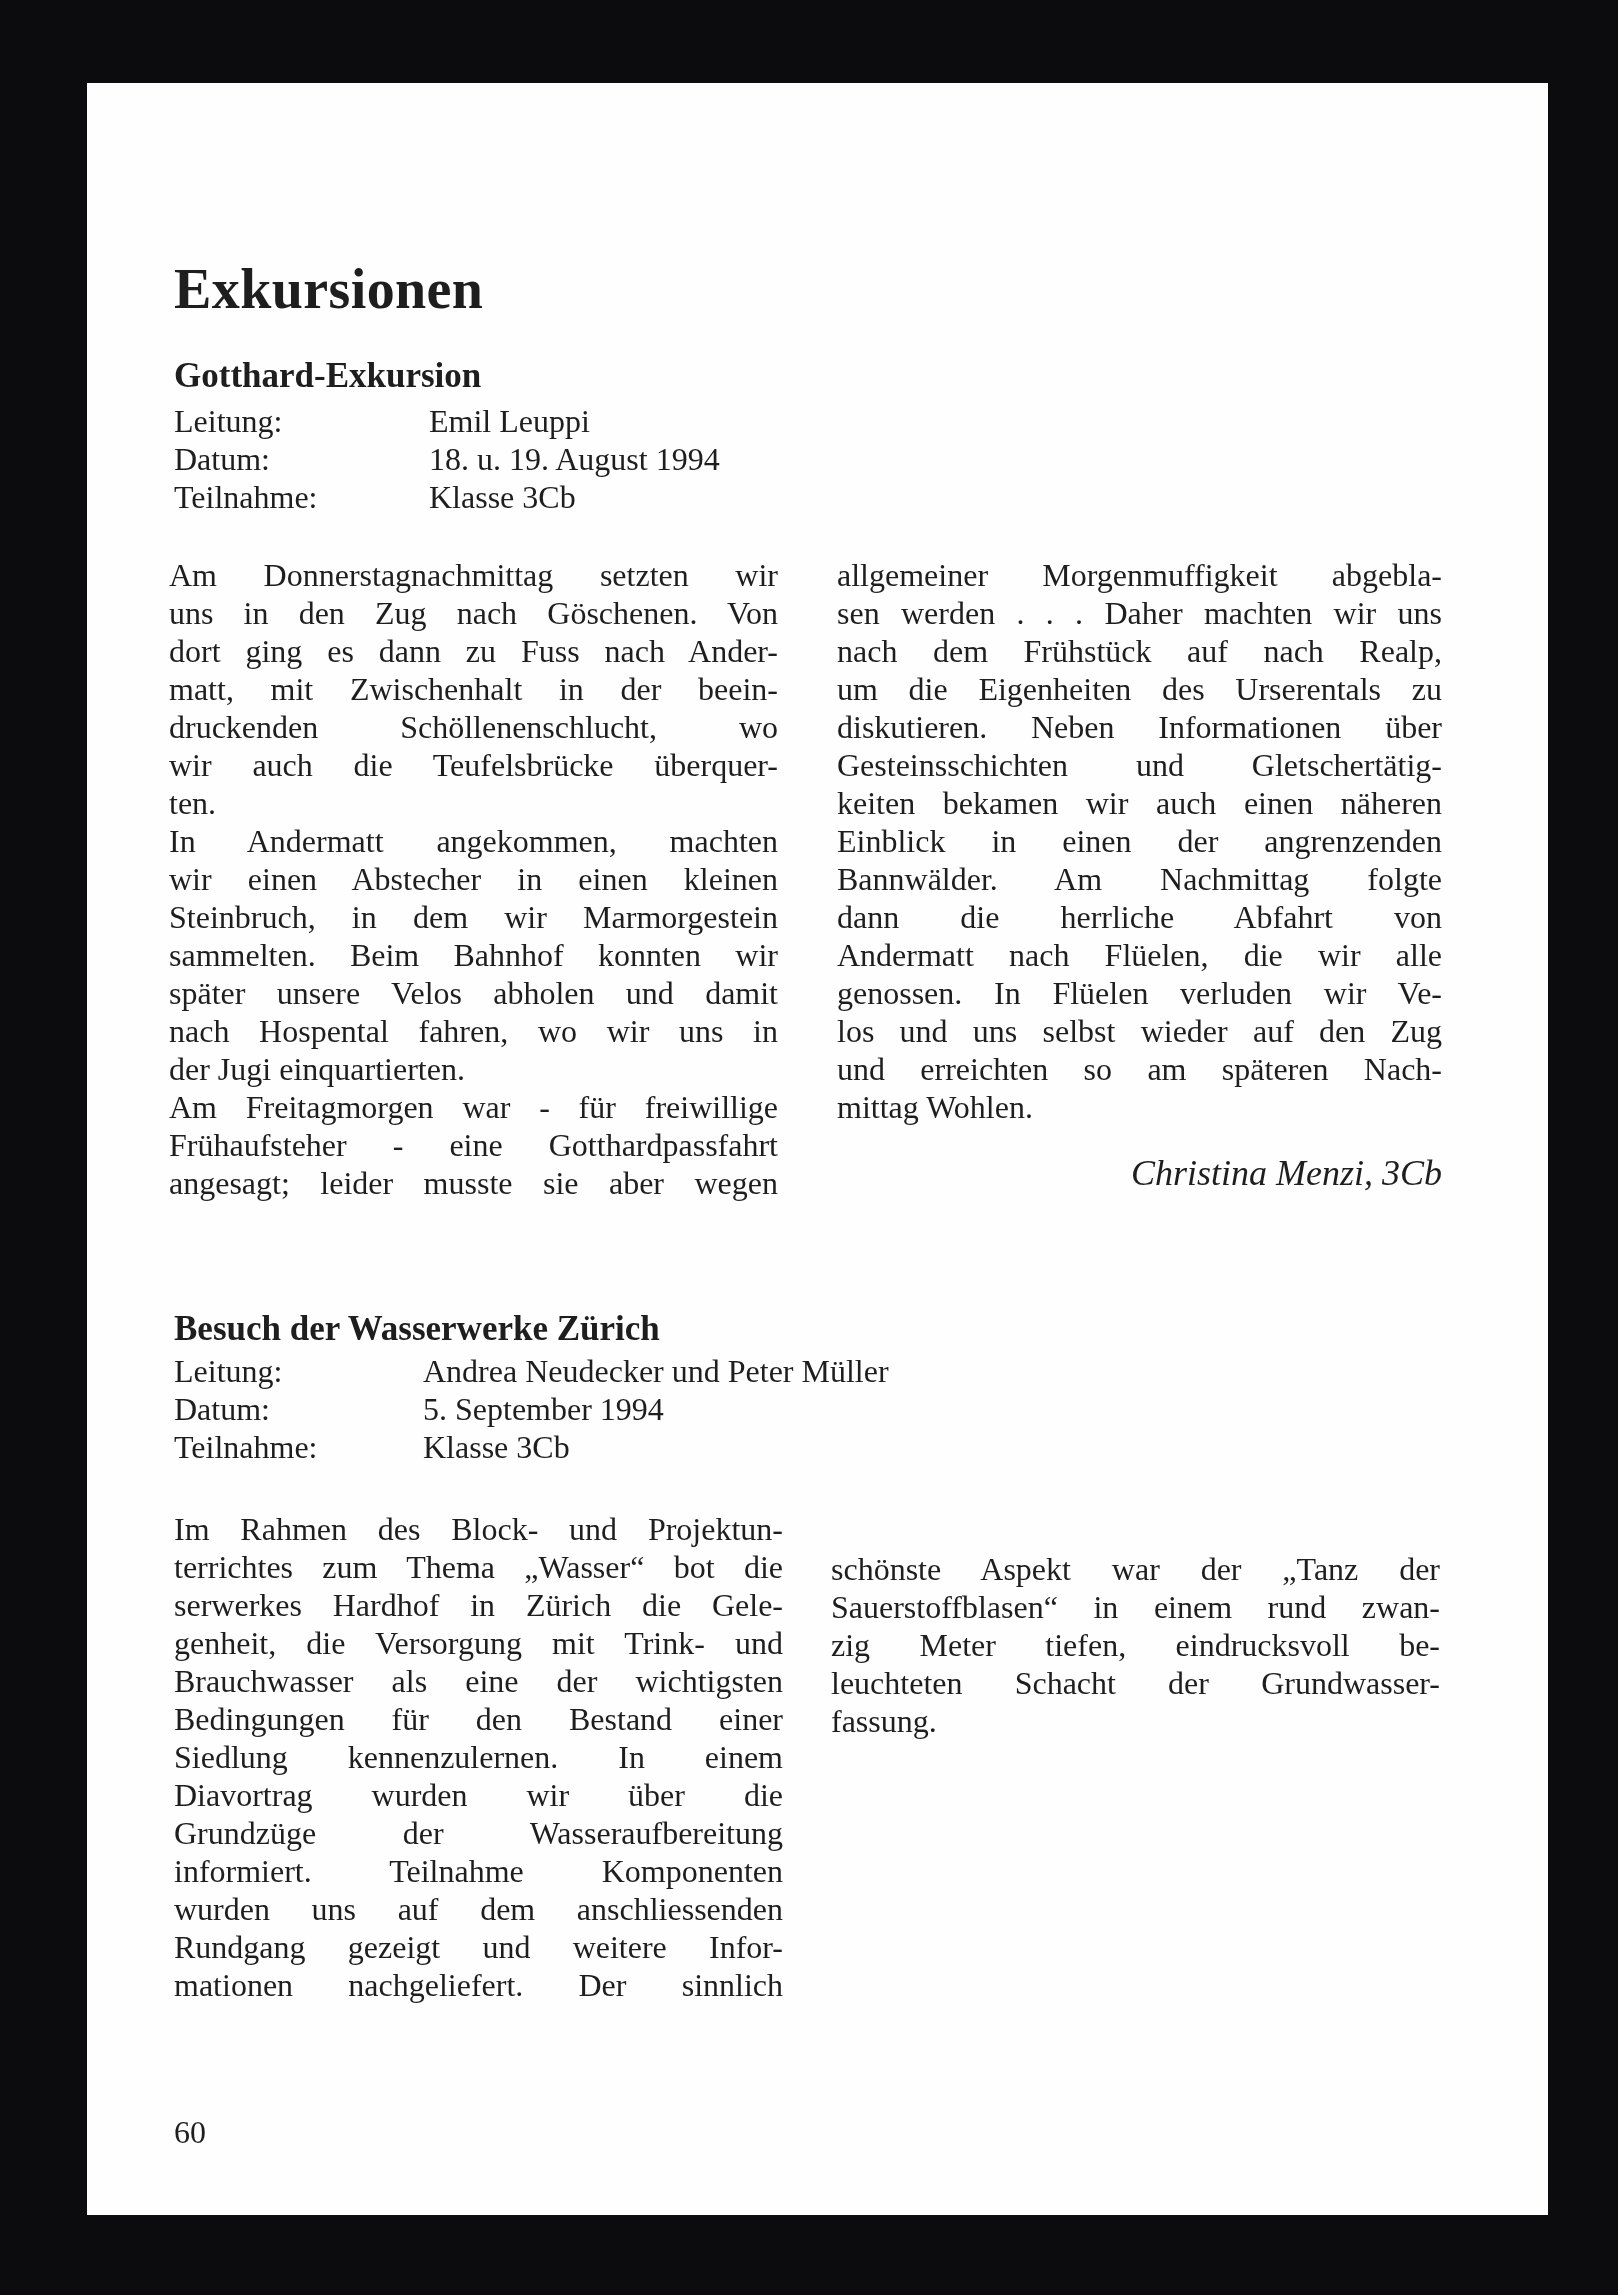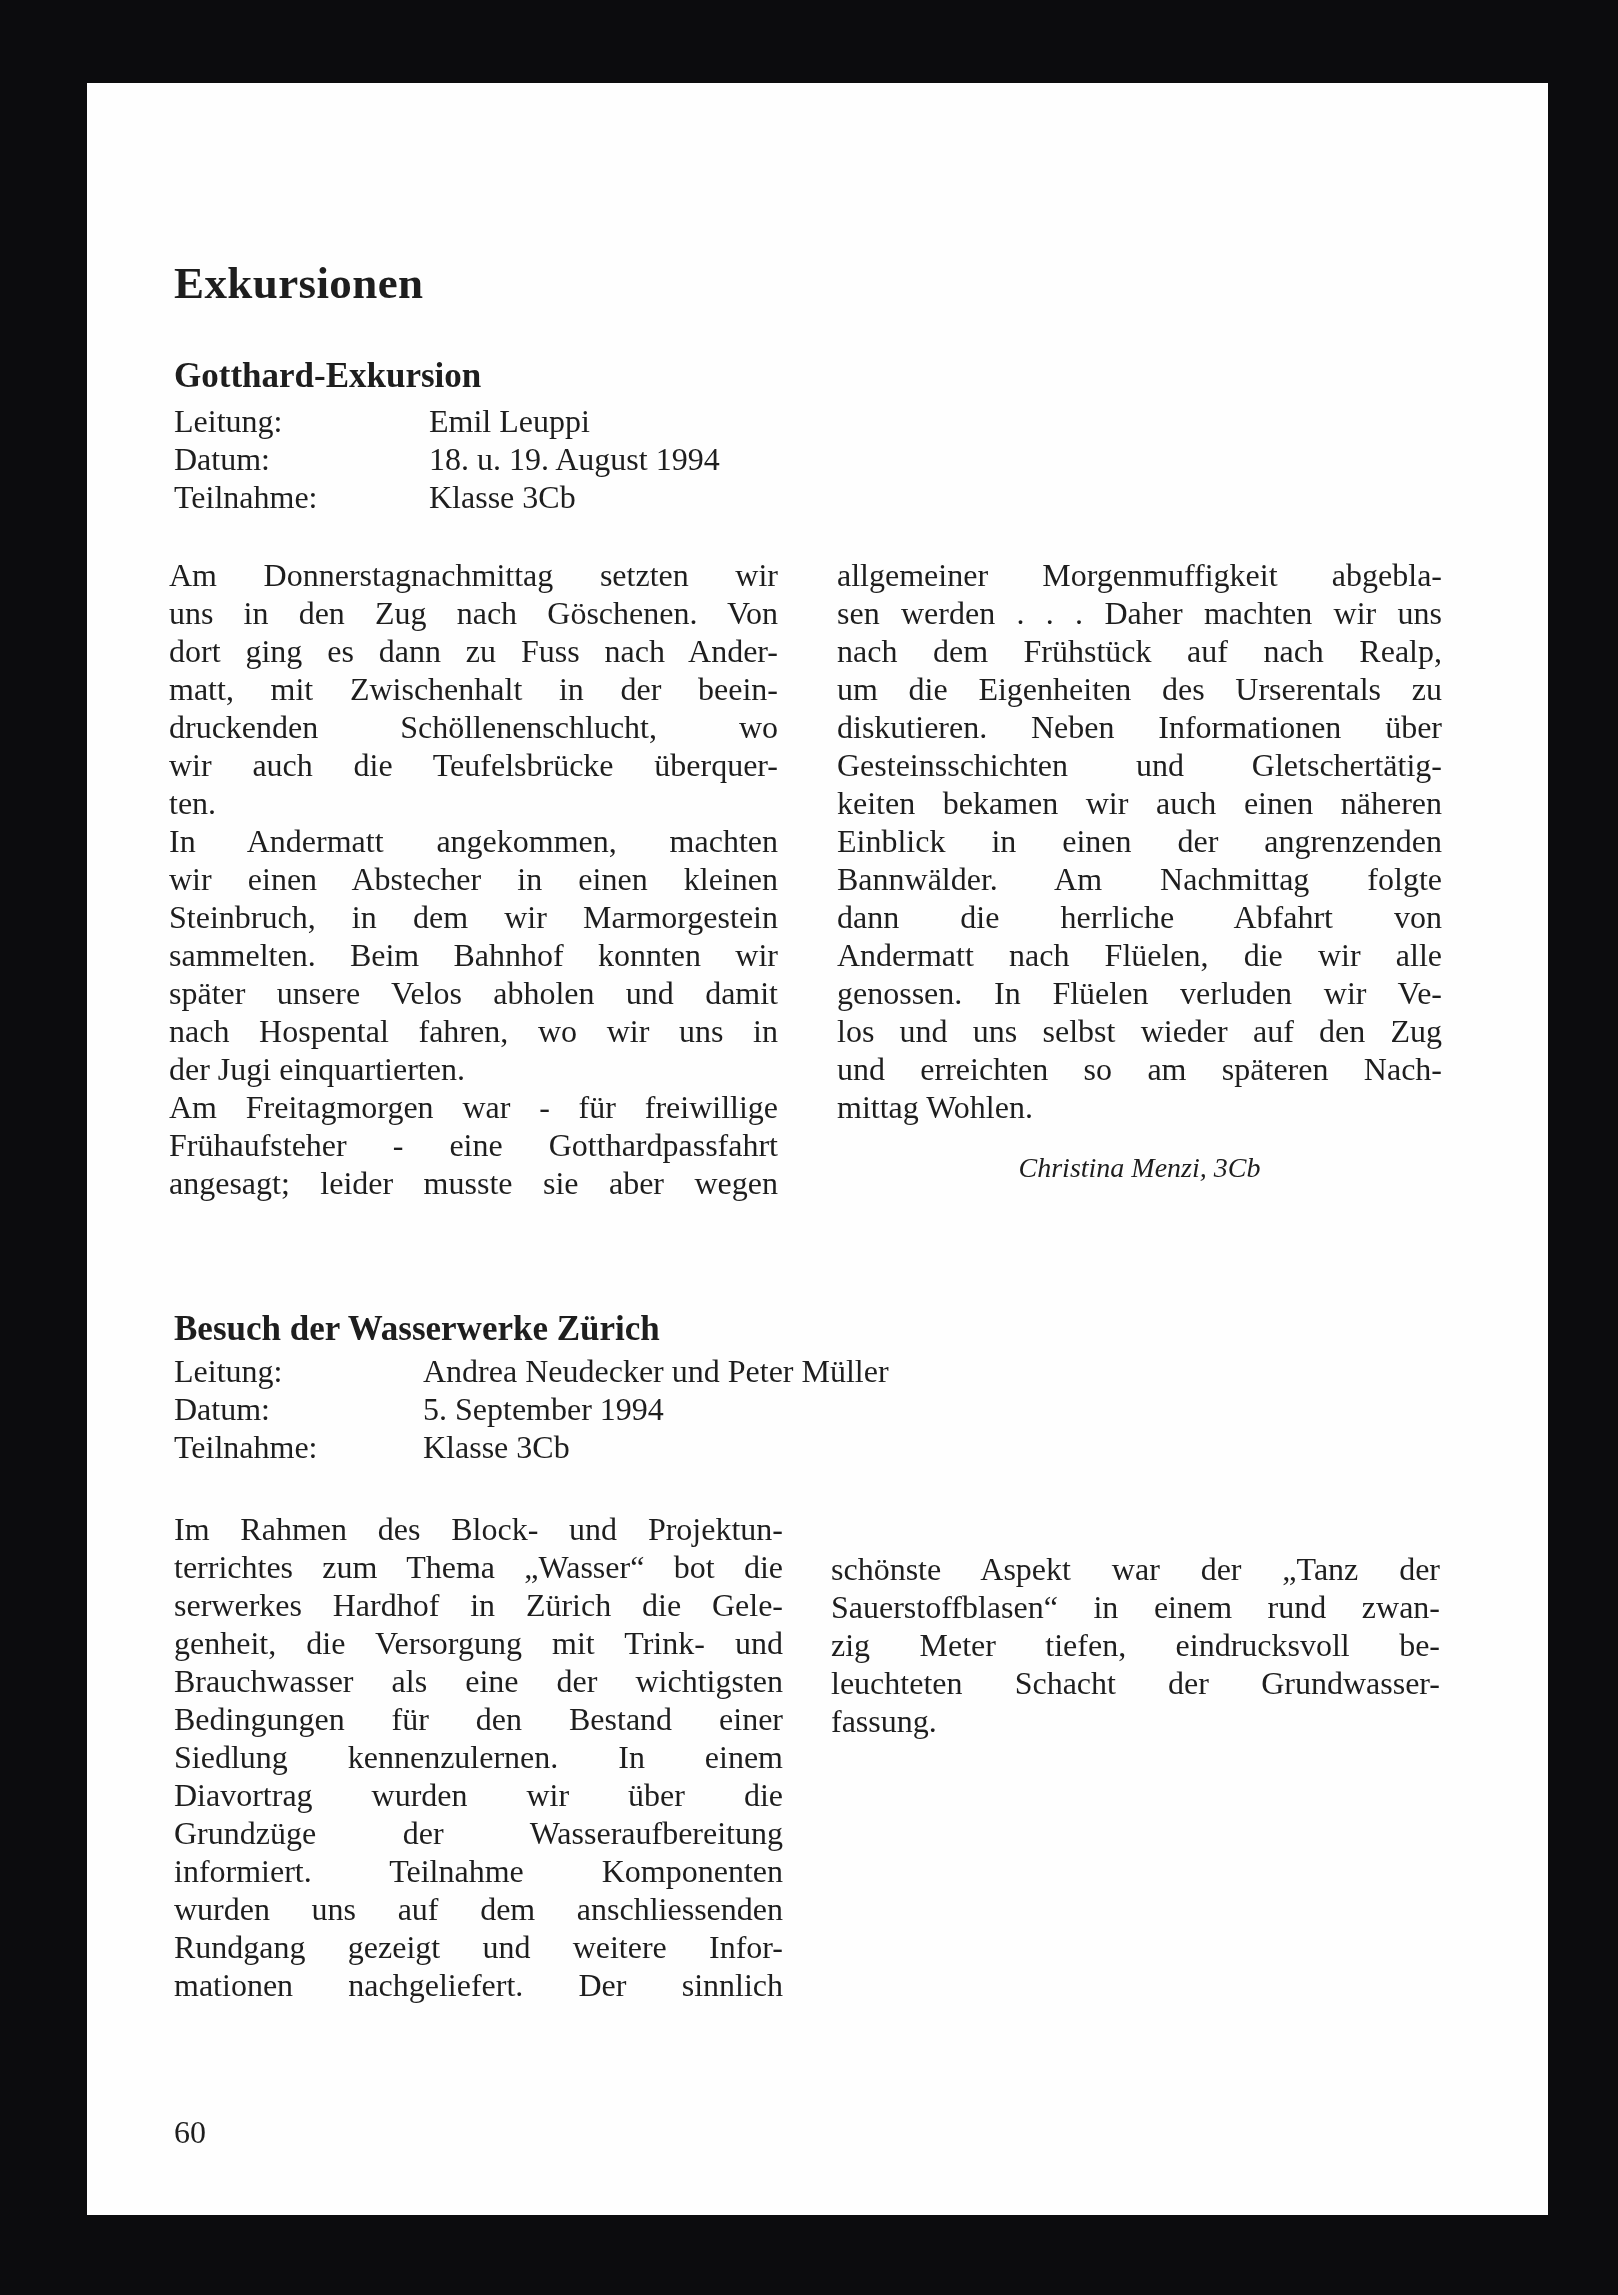--- a/index.html
+++ b/index.html
@@ -13,21 +13,21 @@
   }
   .page {
     position: absolute;
     left: 87px; top: 83px;
     width: 1461px; height: 2132px;
     background: #fefefe;
   }
   .abs { position: absolute; }
   .title {
     left: 174px; top: 257px;
-    font-size: 45px; font-weight: bold;
+    font-size: 56px; font-weight: bold;
     letter-spacing: 0.4px;
     white-space: nowrap;
   }
   .section-heading {
     font-size: 35px; font-weight: bold;
     white-space: nowrap;
   }
   .meta { font-size: 32px; line-height: 38px; font-family: Liberation Serif, serif; }
   .meta-row { display: flex; white-space: nowrap; }
   .meta-label { display: inline-block; }
@@ -41,22 +41,22 @@
     text-align: justify;
     text-align-last: justify;
     white-space: nowrap;
     height: 38px;
   }
   .col .line.last {
     text-align-last: left;
   }
   .signature {
     font-style: italic;
-    font-size: 28px;
-    text-align: center;
+    font-size: 36px;
+    text-align: right;
     white-space: nowrap;
   }
   .page-number {
     left: 174px; top: 2114px;
     font-size: 32px;
   }
 </style>
 </head>
 <body>
 

